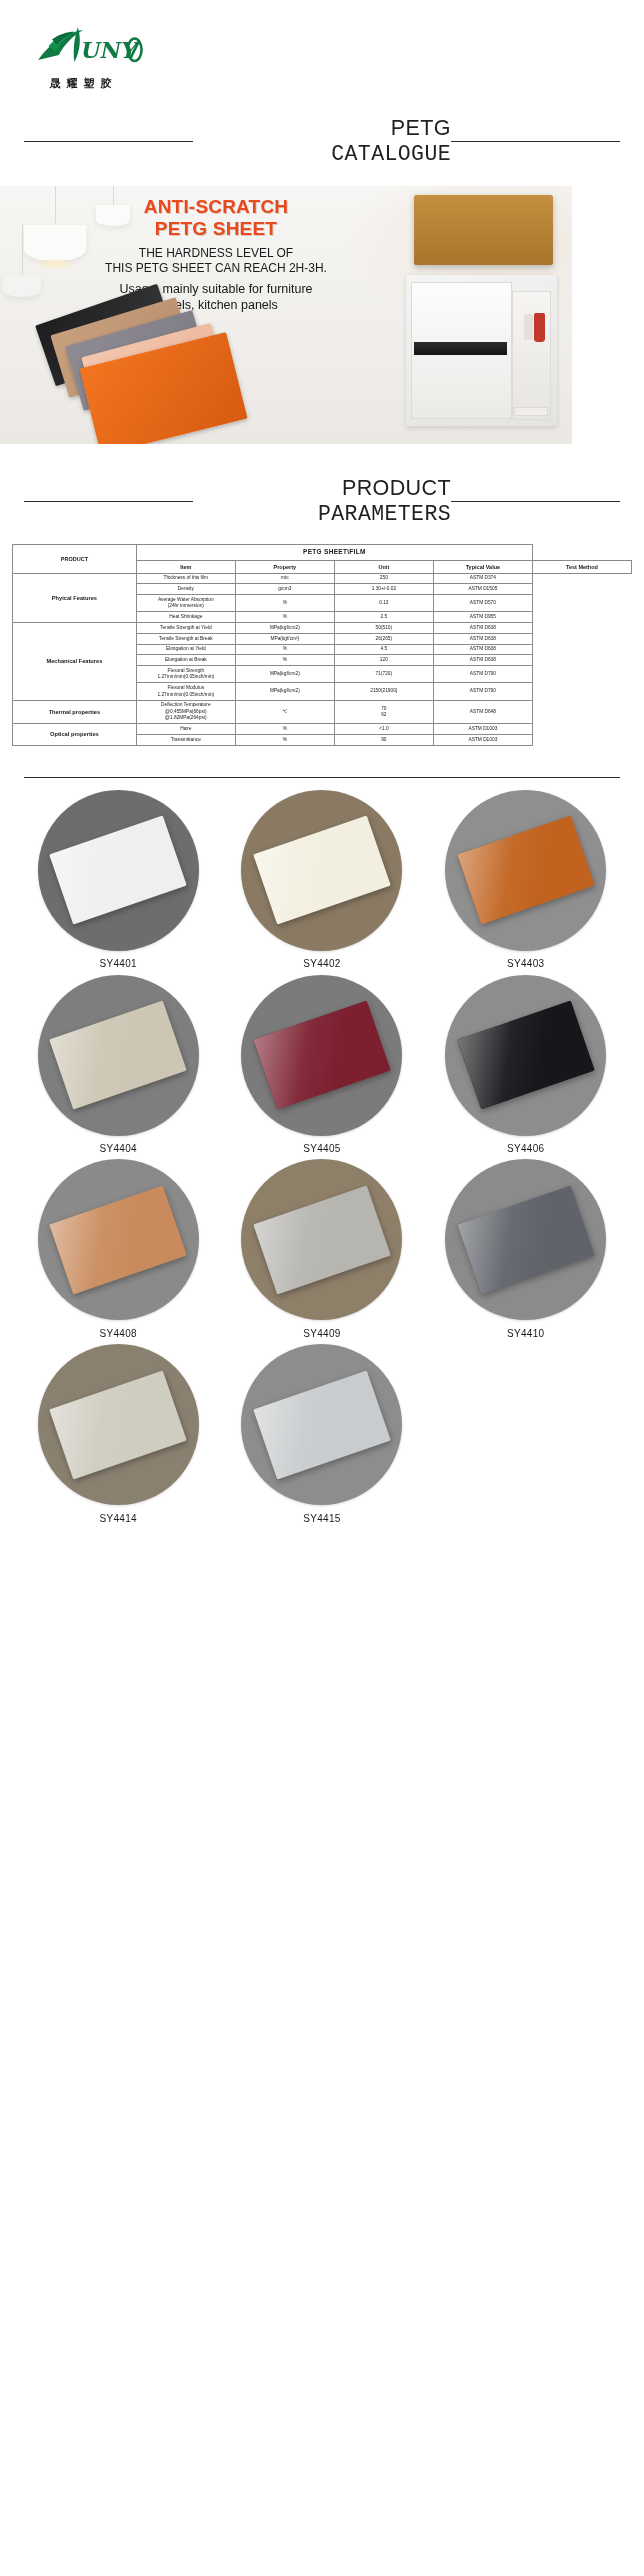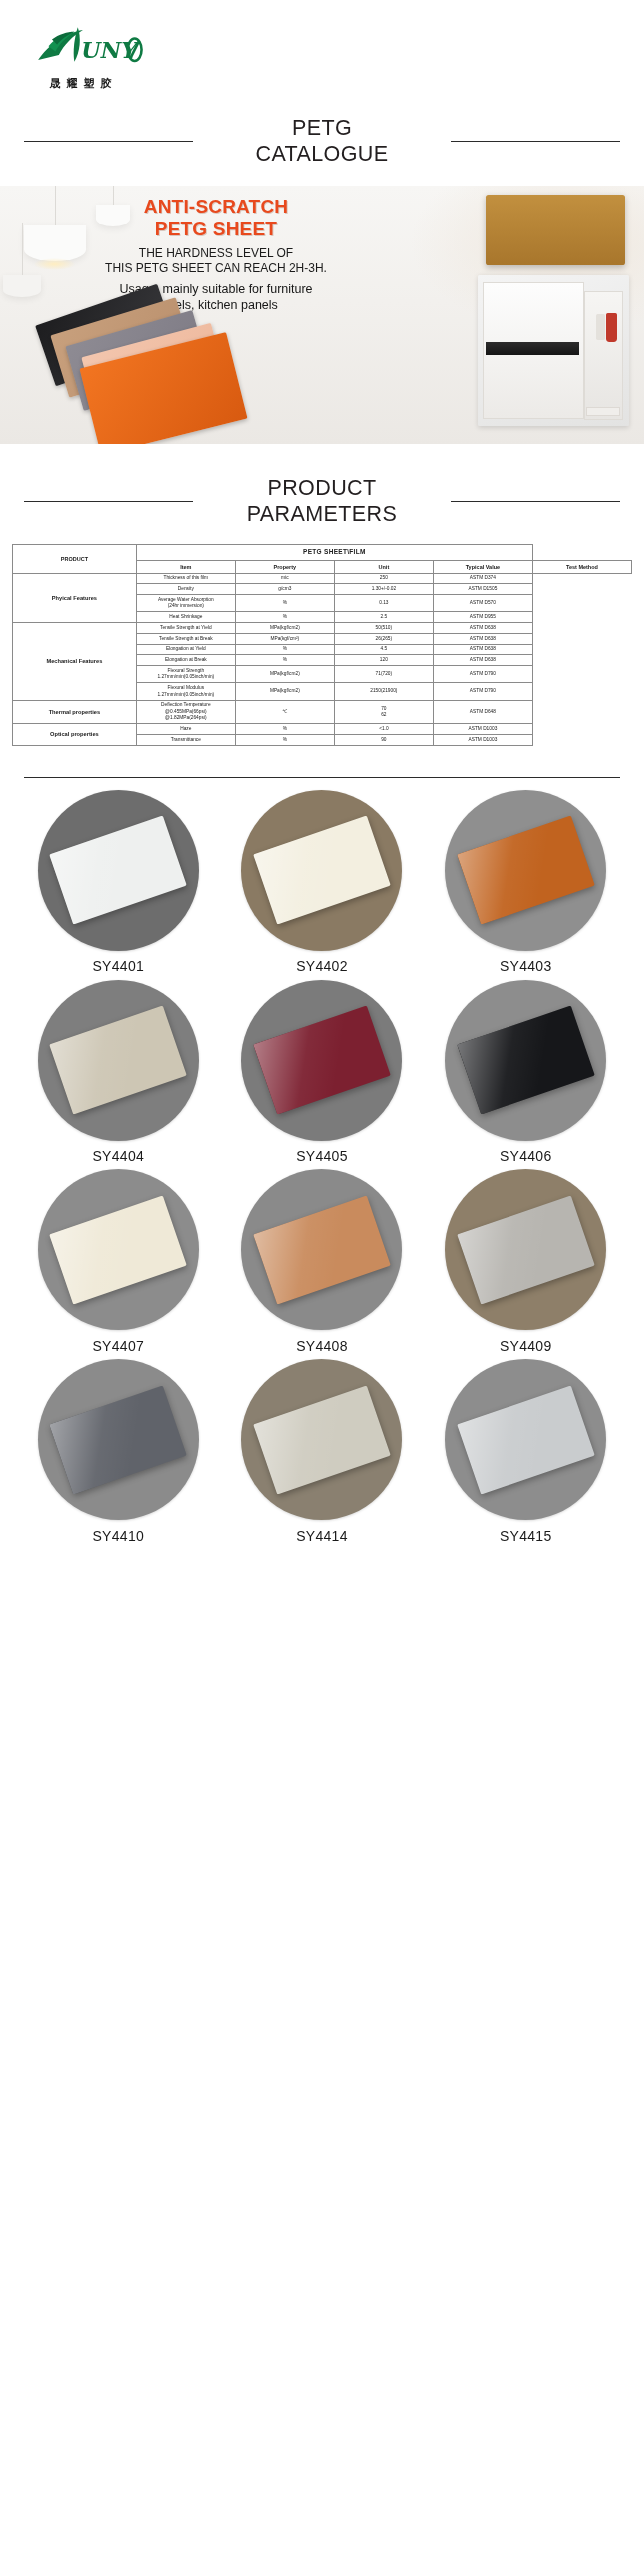--- a/index.html
+++ b/index.html
@@ -22,30 +22,30 @@
     font-family: "DejaVu Sans", sans-serif;
   }
 
   
   .sec-title-wrap {
     display: flex; align-items: center; justify-content: center;
     gap: 0px; padding: 0 24px;
   }
   .sec-rule { flex: 1 1 auto; height: 0.9px; background: #2b2b2b; }
   .sec-title {
-    font-size: 21.5px; line-height: 26px; text-align: center;
+    font-size: 21.5px; line-height: 26px; text-align: right;
     color: #231f20; font-weight: 400; letter-spacing: 0.4px;
     width: 258px; flex: 0 0 258px;
   }
-  .sec-title .l2 { display: block; }
+  .sec-title .l2 { display: block; font-family: Liberation Mono, monospace; }
   .title-top { padding-top: 31px; }
 
   
   .banner {
-    position: relative; width: 644px; height: 258px; margin-top: 19px;
+    position: relative; width: 572px; height: 258px; margin-top: 19px;
     overflow: hidden;
     background:
       radial-gradient(ellipse 223px 129px at 88% 22%, #efe7dd 0%, rgba(239,231,221,0) 70%),
       linear-gradient(180deg, #f7f6f4 0%, #f2f0ed 45%, #ebe8e4 100%);
   }
   .lamp { position: absolute; background: #fbfbfa; border-radius: 0 0 50% 50%/0 0 32% 32%; box-shadow: 0 2.6px 7.7px rgba(0,0,0,.07); }
   .lamp:after { content:""; position:absolute; left:50%; top:-52px; width:0.9px; height:52px; background:#dcdad6; }
   .lamp1 { left: 24px; top: 39px; width: 62px; height: 36px; }
   .lamp2 { left: 96px; top: 19px; width: 34px; height: 20.6px; }
   .lamp3 { left: 3.4px; top: 89px; width: 38px; height: 22px; background:#f4f3f1; }
@@ -128,21 +128,21 @@
   }
   .plate {
     width: 120px; height: 74px; transform: rotate(-19deg);
     box-shadow: 0 2.6px 6px rgba(0,0,0,.3); border-radius: 1.7px;
     position: relative; overflow: hidden;
   }
   .plate:after {
     content: ""; position: absolute; inset: 0;
     background: linear-gradient(118deg, rgba(255,255,255,.42) 0%, rgba(255,255,255,.05) 38%, rgba(255,255,255,0) 62%);
   }
-  .sku { margin-top: 7.7px; font-size: 14px; color: #1a1a1a; letter-spacing: 0.3px; }
+  .sku { margin-top: 7.7px; font-size: 10px; color: #1a1a1a; letter-spacing: 0.3px; }
 </style>
 </head>
 <body>
 
 <div class="page">
 
   <div class="header">
     <div class="logo">
       <div class="logo-mark">
         <svg width="112" height="52" viewBox="0 0 130 60">
@@ -354,26 +354,20 @@
         </div>
         <div class="sku">SY4405</div>
       </div>
       <div class="swatch-cell">
         <div class="disc" style="background: rgb(141, 141, 141);">
           <div class="plate" style="background: rgb(22, 23, 26);"></div>
         </div>
         <div class="sku">SY4406</div>
       </div>
       <div class="swatch-cell">
-        <div class="disc" style="background: rgb(140, 140, 140);">
-          <div class="plate" style="background: rgb(239, 233, 215);"></div>
-        </div>
-        <div class="sku">SY4407</div>
-      </div>
-      <div class="swatch-cell">
         <div class="disc" style="background: rgb(138, 138, 138);">
           <div class="plate" style="background: rgb(201, 139, 93);"></div>
         </div>
         <div class="sku">SY4408</div>
       </div>
       <div class="swatch-cell">
         <div class="disc" style="background: rgb(142, 127, 105);">
           <div class="plate" style="background: rgb(183, 181, 176);"></div>
         </div>
         <div class="sku">SY4409</div>

